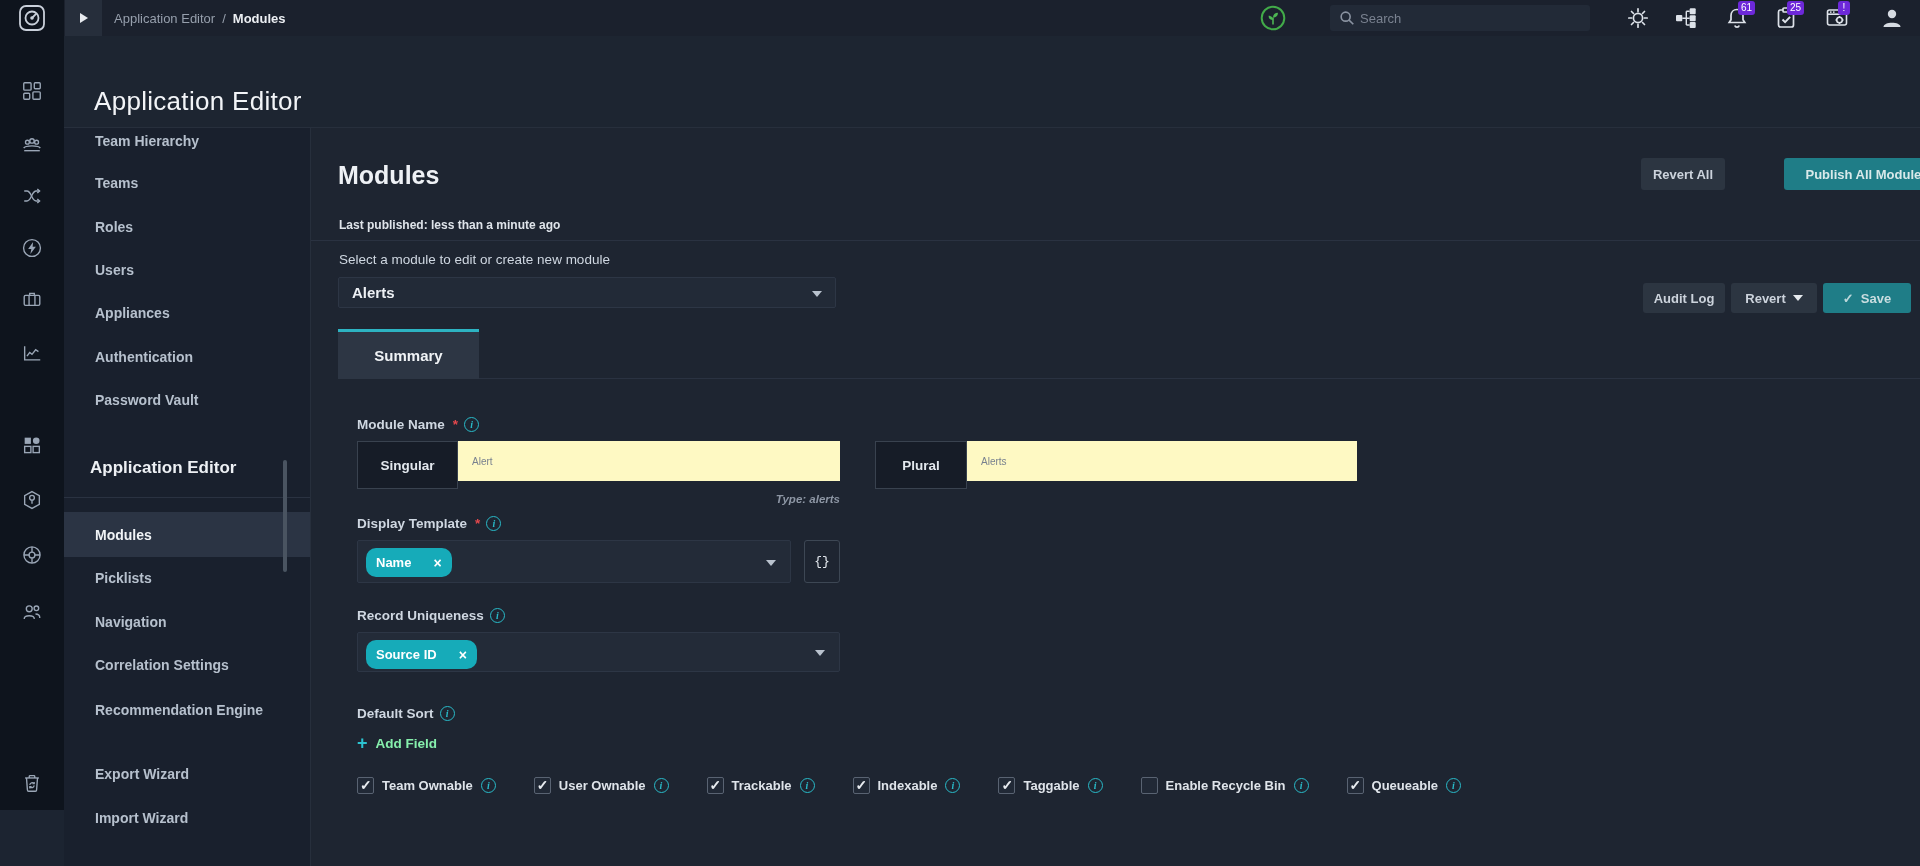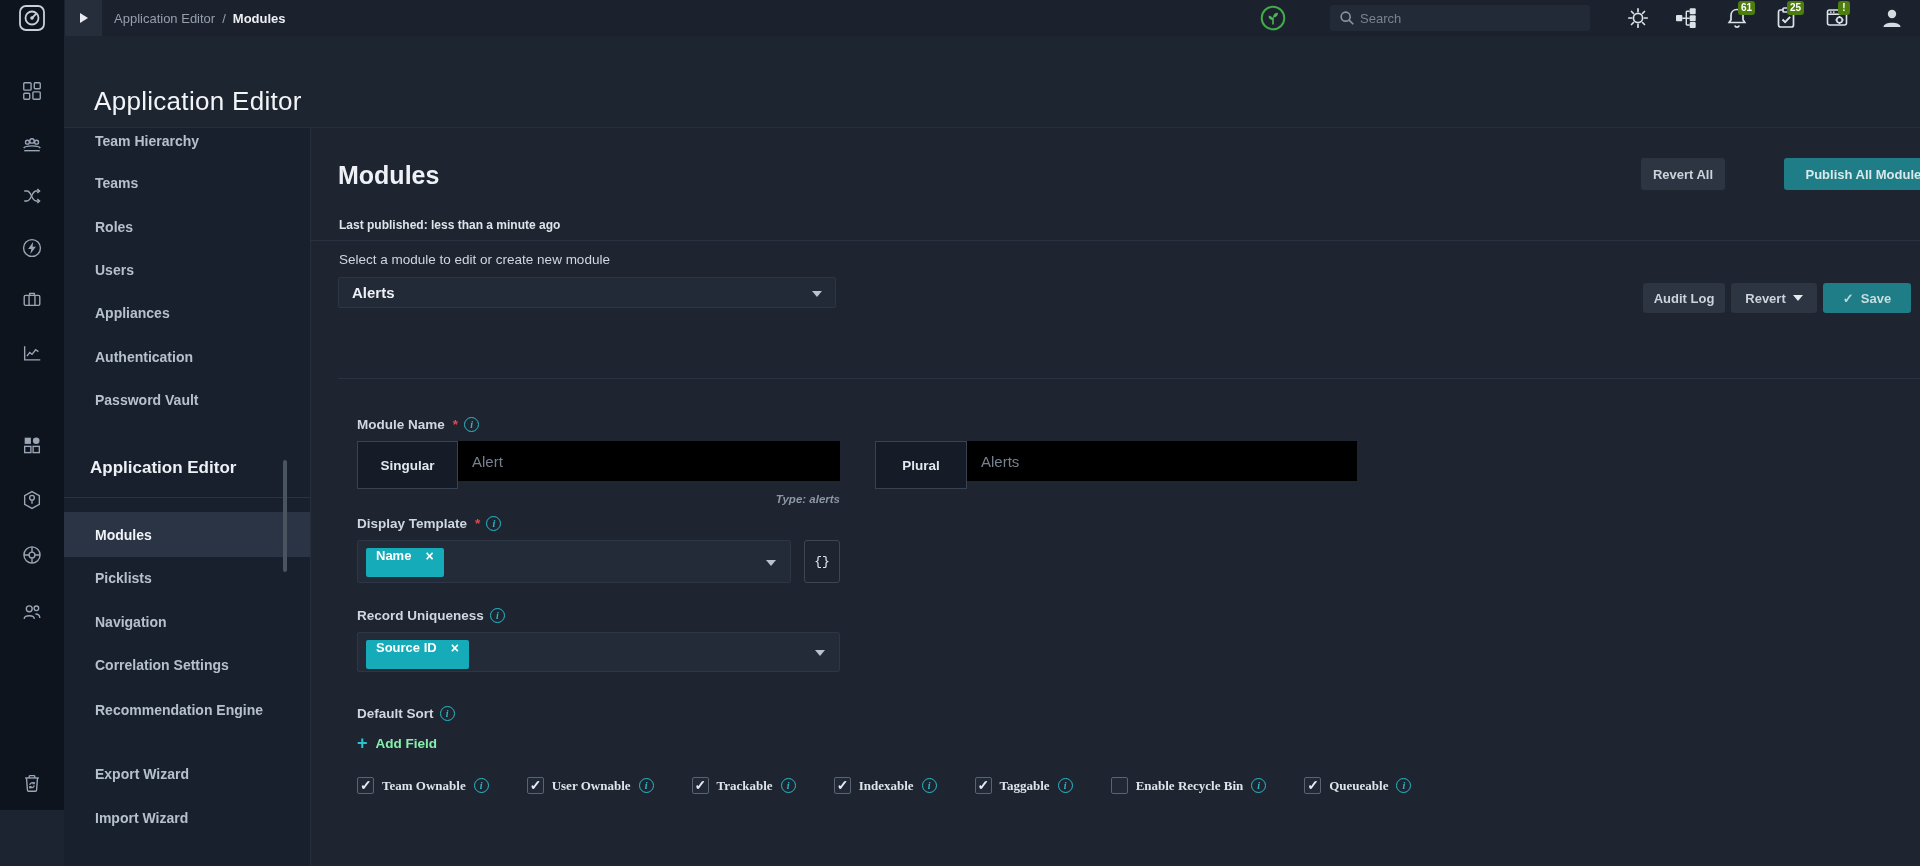--- a/index.html
+++ b/index.html
@@ -20,22 +20,22 @@
   #breadcrumb .bc-sep { color:#969fac; }
   #breadcrumb .bc-page { color:#eceff3; font-weight:600; }
   #health-icon { position:absolute; left:1260px; top:5px; width:26px; height:26px; color:#42ab49; }
   #search-box { position:absolute; left:1330px; top:5px; width:260px; height:26px;
     background:#222a37; border-radius:3px; }
   #search-box svg { position:absolute; left:8px; top:4px; color:#8a93a1; }
   #search-box input { position:absolute; left:30px; top:0; width:225px; height:26px; background:transparent;
     border:none; outline:none; color:#cdd4de; font-size:13px; font-family:"Liberation Sans",sans-serif; }
   #search-box input::placeholder { color:#7a8290; }
   .tb-icon { position:absolute; top:6px; width:24px; height:24px; color:#dde2e9; cursor:pointer; }
-  .badge { position:absolute; top:-5px; left:13px; background:#4d7c0f; color:#fff; font-size:10px;
-    font-weight:bold; line-height:12px; padding:1px 3px; border-radius:3px; min-width:12px; text-align:center; }
+  .badge { position:absolute; top:-5px; left:13px; background:#6d28d9; color:#fff; font-size:10px;
+    font-weight:normal; line-height:12px; padding:1px 3px; border-radius:3px; min-width:12px; text-align:center; }
   #avatar-icon { position:absolute; left:1880px; top:6px; width:24px; height:24px; color:#d6dbe2; }
 
   
   #rail { position:absolute; left:0; top:36px; width:64px; height:830px; background:#0e141d; }
   .rail-ic { position:absolute; left:21px; width:22px; height:22px; color:#9aa6b6; cursor:pointer; }
   #rail-bottom { position:absolute; left:0; top:774px; width:64px; height:56px; background:#1c2431; }
 
   
   #title-band { position:absolute; left:64px; top:36px; width:1856px; height:92px; background:#1d2531;
     border-bottom:1px solid #272f3c; }
@@ -96,52 +96,52 @@
   #form { position:absolute; left:46px; top:289px; right:20px; }
   .f-label { font-size:13.5px; font-weight:600; color:#cfd7e1; display:flex; align-items:center; gap:6px;
     height:15px; }
   .req { color:#e5484d; font-weight:bold; margin-left:2px; }
   .info-ic { width:15px; height:15px; border:1px solid #29bac8; border-radius:50%; color:#29bac8;
     font-size:10px; font-weight:bold; font-style:italic; font-family:"Liberation Serif",serif;
     display:inline-flex; align-items:center; justify-content:center; flex:0 0 auto; }
   .name-row { margin-top:9px; display:flex; }
   .prefix-box { height:48px; background:#161c27; border:1px solid #39424f; display:flex; align-items:center;
     justify-content:center; font-size:13.5px; font-weight:600; color:#e3e8ee; }
-  .input-box { height:40px; background:#000000; display:flex; align-items:center; padding-left:14px;
-    font-size:15px; color:#78818f; }
+  .input-box { height:40px; background:#fef9c3; display:flex; align-items:center; padding-left:14px;
+    font-size:10px; color:#78818f; }
   #singular-prefix { width:101px; }
   #singular-input { width:382px; }
   #plural-group { margin-left:35px; display:flex; }
   #plural-prefix { width:92px; }
   #plural-input { width:390px; }
   #type-hint { width:483px; text-align:right; margin-top:4px; font-size:11.5px; font-style:italic;
     font-weight:bold; color:#8d96a4; height:13px; }
   .sec-label { margin-top:25px; }
   #dt-label { margin-top:10px; }
   .chip-select { position:relative; width:434px; height:43px; background:#232b38; border:1px solid #2d3645;
     border-radius:2px; cursor:pointer; }
-  .chip { position:absolute; left:8px; top:7px; height:29px; background:#16abb9; border-radius:2px;
-    display:flex; padding:0 10px; gap:14px; font-size:13px; font-weight:bold; color:#fff; }
+  .chip { position:absolute; left:8px; top:7px; height:29px; background:#16abb9; border-radius:10px;
+    display:flex; align-items:center; padding:0 10px; gap:22px; font-size:13px; font-weight:bold; color:#fff; }
   .chip .x { font-size:14px; font-weight:bold; cursor:pointer; }
   .chip-select .caret-down { position:absolute; right:14px; top:19px; }
   #dt-row { margin-top:9px; display:flex; align-items:flex-start; }
   #json-btn { margin-left:13px; width:36px; height:43px; background:transparent; border:1px solid #3d4754;
     border-radius:3px; color:#e3e8ee; font-size:13px; font-family:"Liberation Mono",monospace; cursor:pointer; }
   #ru-select { margin-top:9px; width:483px; height:40px; }
   #ru-select .caret-down { top:17px; }
   #add-field { margin-top:13px; display:flex; align-items:center; gap:8px; cursor:pointer; height:18px; }
   #add-field .plus { color:#2cc3d0; font-size:18px; font-weight:bold; line-height:16px; }
   #add-field .lbl { color:#86efac; font-size:13.5px; font-weight:bold; }
   #cb-row { margin-top:25px; display:flex; gap:38px; }
   .cb-item { display:flex; align-items:center; gap:8px; }
   .cb { width:17px; height:17px; background:#212936; border:1px solid #596372; border-radius:2px;
     position:relative; cursor:pointer; flex:0 0 auto; }
   .cb.checked::after { content:"\2713"; position:absolute; left:2px; top:-1px; color:#e8ecf0;
     font-size:14px; font-weight:bold; }
-  .cb-item .lbl { font-size:13px; font-weight:bold; color:#dfe4ea; white-space:nowrap;font-family:Liberation Serif, serif; }
+  .cb-item .lbl { font-size:13px; font-weight:bold; color:#dfe4ea; white-space:nowrap; }
 </style>
 </head>
 <body>
 
 <div id="topbar">
   <div id="logo-cell">
     <svg width="28" height="28" viewBox="0 0 28 28" fill="none" stroke="currentColor" stroke-width="1.8">
       <rect x="2" y="2" width="24" height="24" rx="6"></rect>
       <circle cx="14" cy="14" r="6.5"></circle>
       <circle cx="14" cy="14" r="1.8" fill="currentColor" stroke="none"></circle>
@@ -364,20 +364,21 @@
   <button id="btn-revert" class="btn-dark">
     <span>Revert</span>
     <span class="caret-down"></span>
   </button>
   <button id="btn-save" class="btn-teal">
     <span class="chk">✓</span>
     <span>Save</span>
   </button>
 
   <div id="tabrow">
+    <div id="tab-summary" class="tab active">Summary</div>
   </div>
 
   <div id="form">
 
     <div class="f-label">
       <span>Module Name</span>
       <span class="req">*</span>
       <span class="info-ic">i</span>
     </div>
     <div class="name-row">

